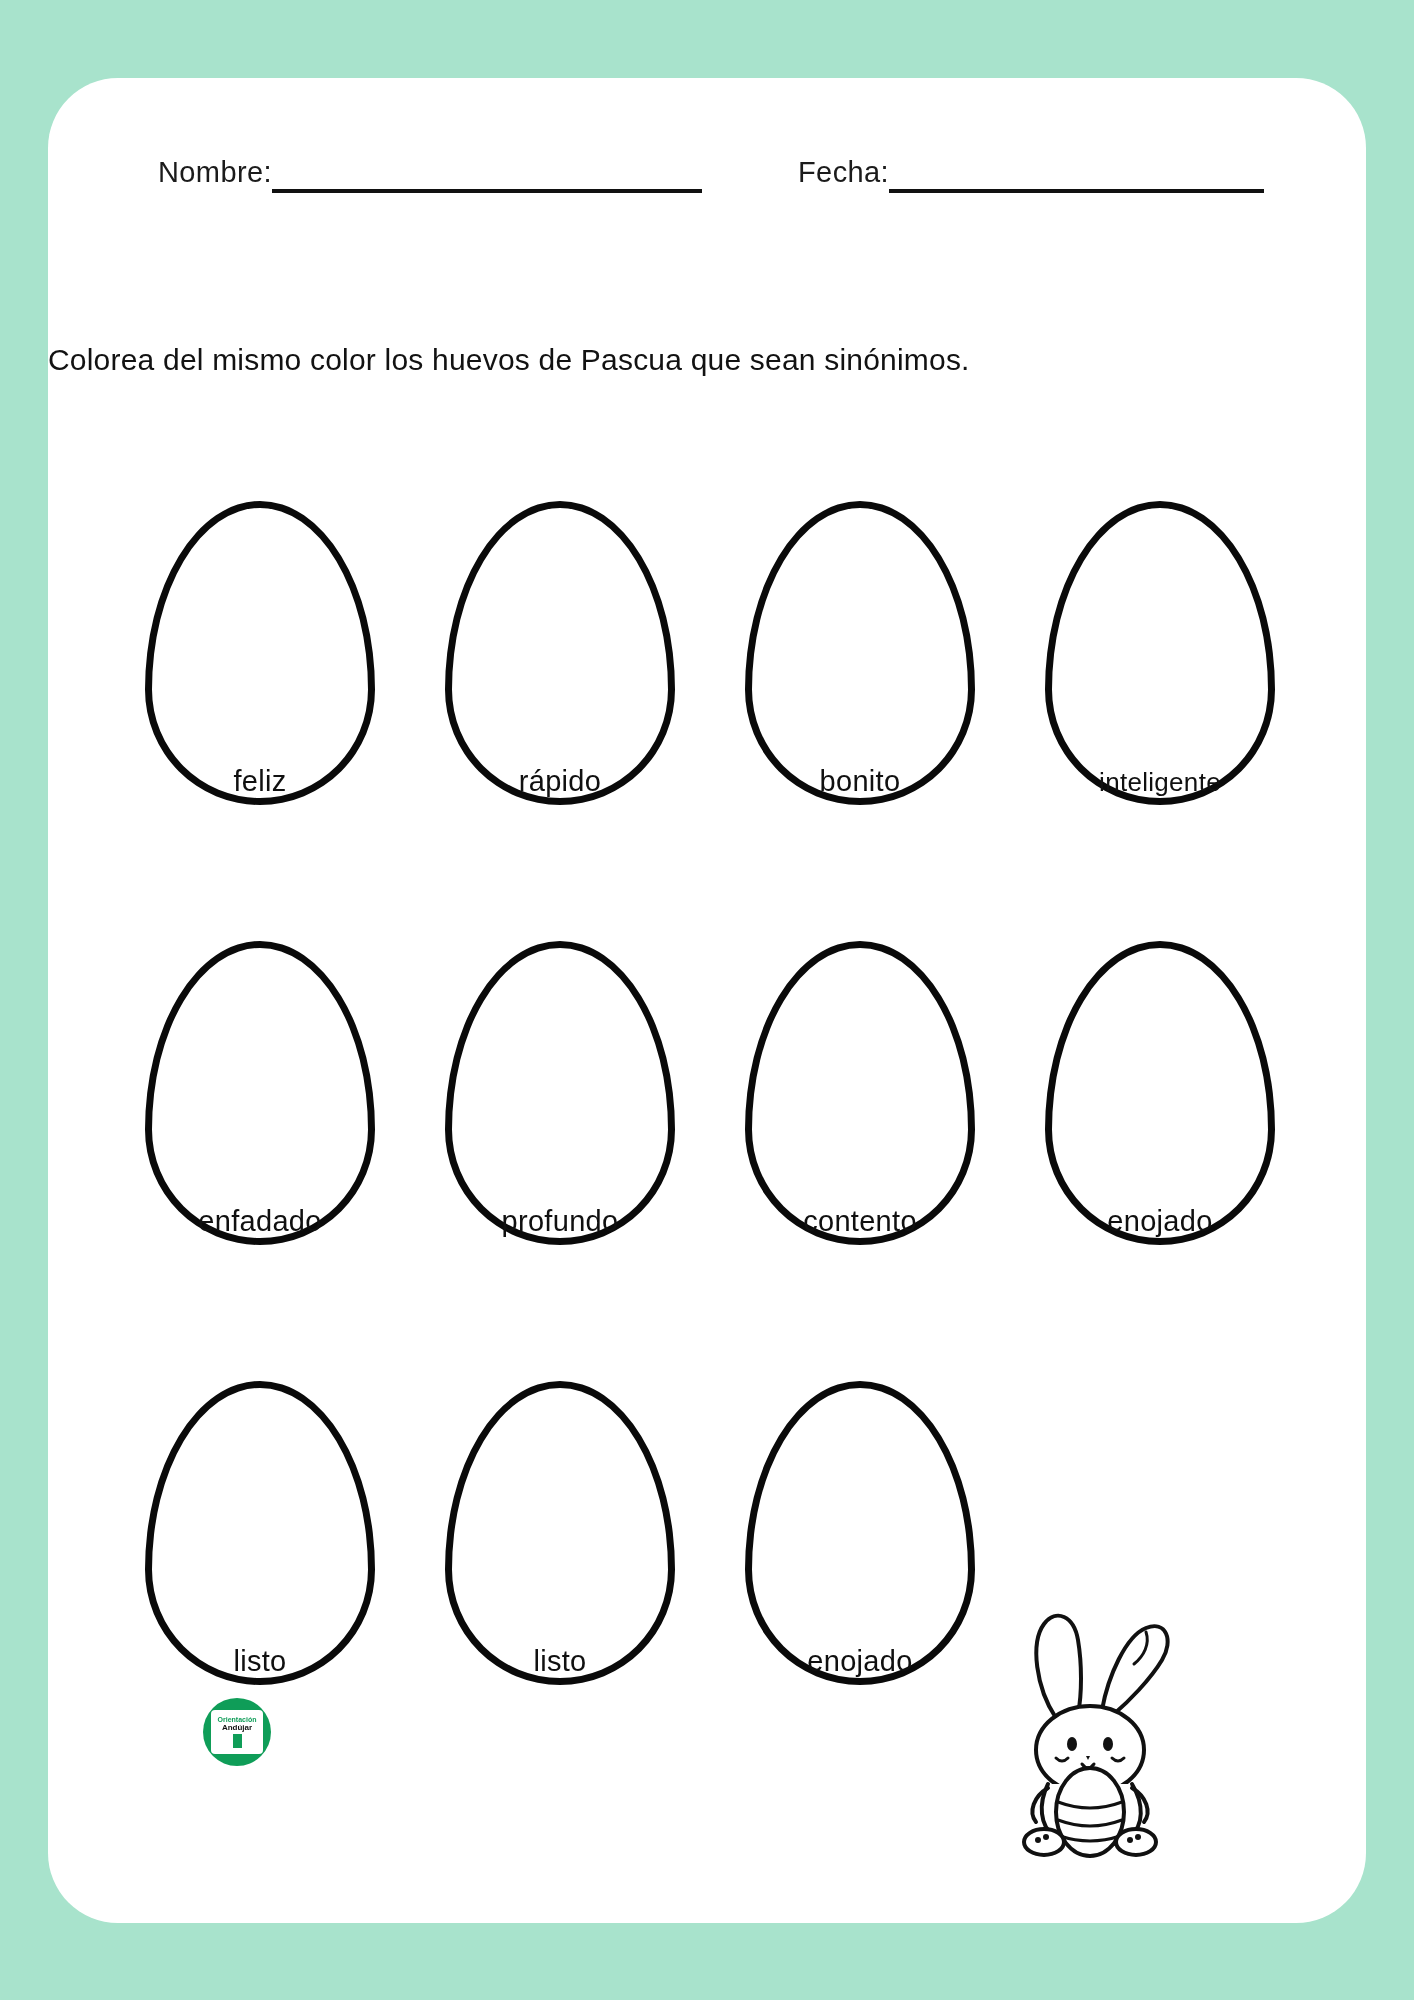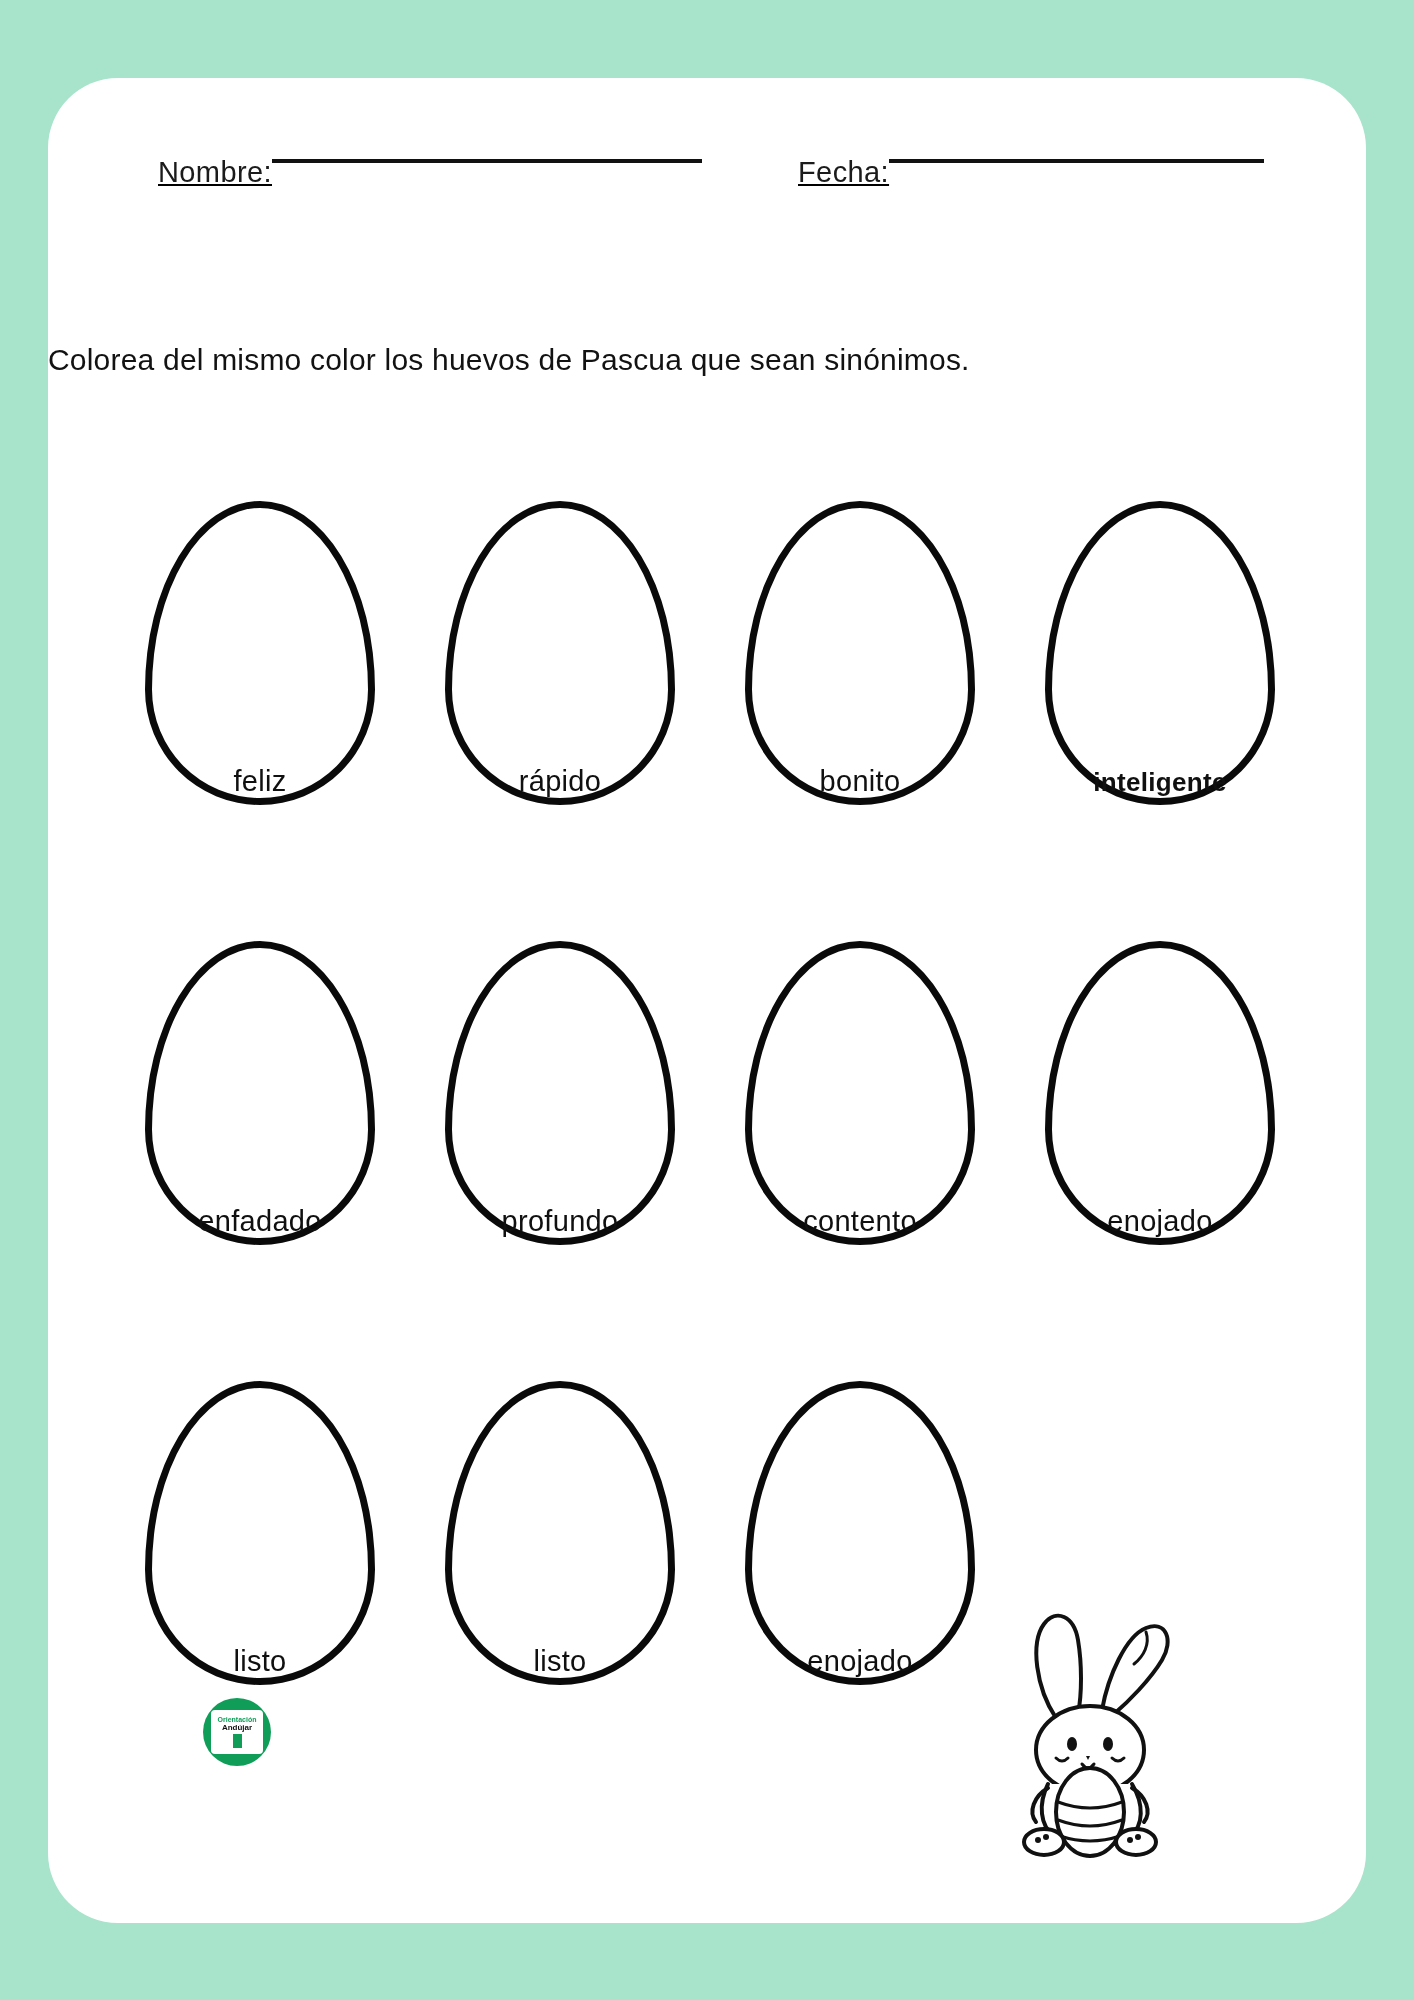--- a/index.html
+++ b/index.html
@@ -27,22 +27,22 @@
   .header {
     position: absolute;
     left: 0;
     top: 80px;
     width: 100%;
     height: 60px;
   }
   .field {
     position: absolute;
     display: flex;
+    align-items: flex-end;
     gap: 0;
-    text-decoration: underline;
   }
   .field-name { left: 110px; top: 0; }
   .field-date { left: 750px; top: 0; }
   .field-label {
     font-size: 29px;
     color: #1b1b1b;
     letter-spacing: 0.4px;
     line-height: 1;
     padding-bottom: 6px;
   }
@@ -93,21 +93,21 @@
     justify-content: center;
   }
   .egg-label {
     font-size: 29px;
     color: #101010;
     letter-spacing: 0.3px;
     text-align: center;
     padding: 0 4px;
     white-space: nowrap;
   }
-  .egg-label.small { font-size: 26px; font-weight: bold; }
+  .egg-label.small { font-size: 26px; }
 
   
   .logo {
     position: absolute;
     left: 155px;
     top: 1620px;
     width: 68px;
     height: 68px;
     border-radius: 50%;
     background: #0f9d58;

